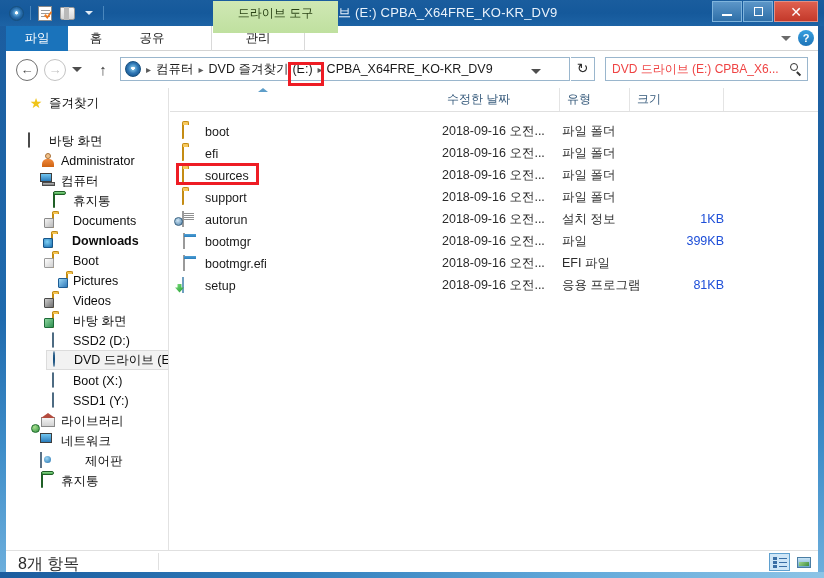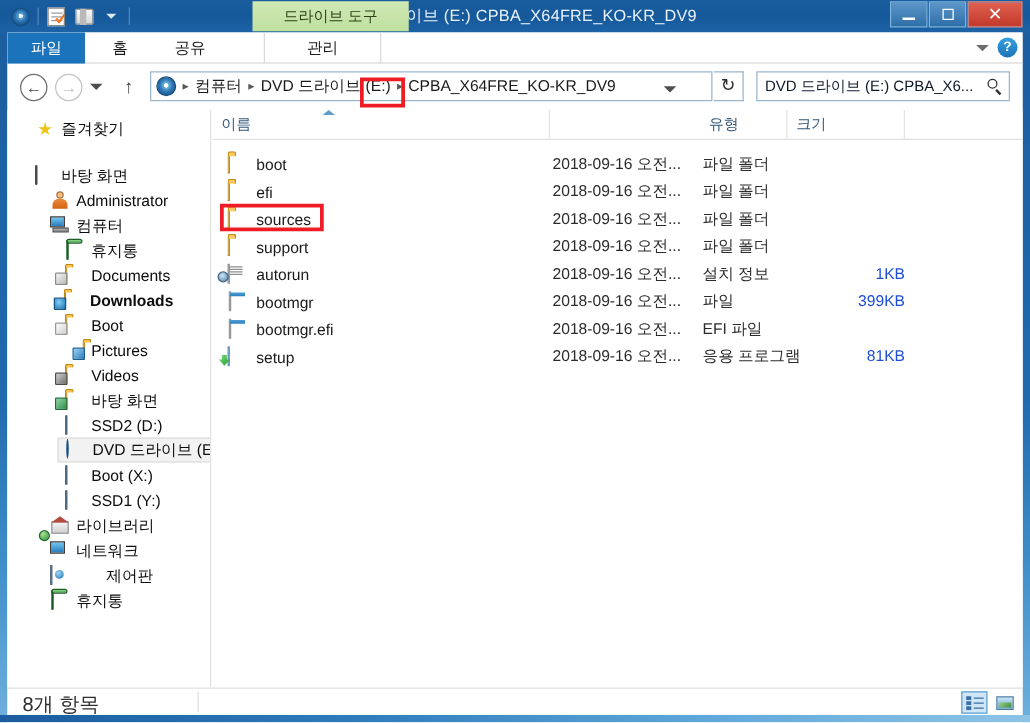--- a/index.html
+++ b/index.html
@@ -125,23 +125,23 @@
     height: 26px;
     line-height: 26px;
     text-align: center;
     color: #e9f2fb;
     font-size: 13px;
     letter-spacing: 0.2px;
     pointer-events: none;
   }
   .ctxtab {
     position: absolute;
-    left: 202px; top: 1px;
+    left: 213px; top: 1px;
     width: 125px;
-    height: 24px;
+    height: 32px;
     background: linear-gradient(to bottom, #cfe8b4, #bfe09f);
     color: #2a4215;
     font-size: 12px;
     line-height: 24px;
     text-align: center;
     z-index: 4;
   }
   .winbtns {
     position: absolute;
     right: 6px; top: 1px;
@@ -316,21 +316,21 @@
     width: 203px; height: 24px;
     border: 1px solid #9ab6cd;
     box-sizing: border-box;
     background: #ffffff;
     display: flex;
     align-items: center;
     padding: 0 4px 0 6px;
   }
   .search-text {
     flex: 1;
-    color: #0f172a;
+    color: #ef4444;
     font-size: 12px;
     white-space: nowrap;
     overflow: hidden;
   }
   .search-mag {
     width: 13px; height: 13px;
     position: relative;
     flex: none;
   }
   .search-mag::before {
@@ -888,21 +888,21 @@
     <div class="navbtn" style="left:10px;">←</div>
     <div class="navbtn disabled" style="left:38px;">→</div>
     <div class="navcaret"></div>
     <div class="upbtn">↑</div>
 
     <div class="breadcrumb">
       <div class="bc-disc"></div>
       <span class="bc-sep">▸</span>
       <span class="bc-crumb">컴퓨터</span>
       <span class="bc-sep">▸</span>
-      <span class="bc-crumb">DVD 드라이브</span>
+      <span class="bc-crumb">DVD 즐겨찾기</span>
       <span class="bc-crumb" style="margin-left:4px;">(E:)</span>
       <span class="bc-sep" style="margin:0 4px 0 5px;">▸</span>
       <span class="bc-crumb">CPBA_X64FRE_KO-KR_DV9</span>
       <div class="bc-caret"></div>
     </div>
 
     <div class="bc-refresh">↻</div>
 
     <div class="searchbox">
       <div class="search-text">DVD 드라이브 (E:) CPBA_X6...</div>
@@ -988,22 +988,22 @@
       </div>
       <div class="nav-item" style="position:absolute;left:34px;top:383px;">
         <span class="nav-ico"><span class="ico-bin"></span></span>
         <span>휴지통</span>
       </div>
     </div>
 
     <div class="filepane">
 
       <div class="colheader">
-        <div class="colh" style="left:0px;   width:270px;">이름</div>
         <div class="sortarrow"></div>
+        <div class="colh" style="left:270px; width:120px;">수정한 날짜</div>
         <div class="colh" style="left:390px; width:70px;">유형</div>
         <div class="colh" style="left:460px; width:94px;">크기</div>
         <div class="colh" style="left:554px; width:94px;border-right:none;"></div>
       </div>
 
       <div class="row" style="top:33px;">
         <div class="cell-name">
           <span class="fi"><span class="fi-folder"></span></span>
           <span>boot</span>
         </div>

